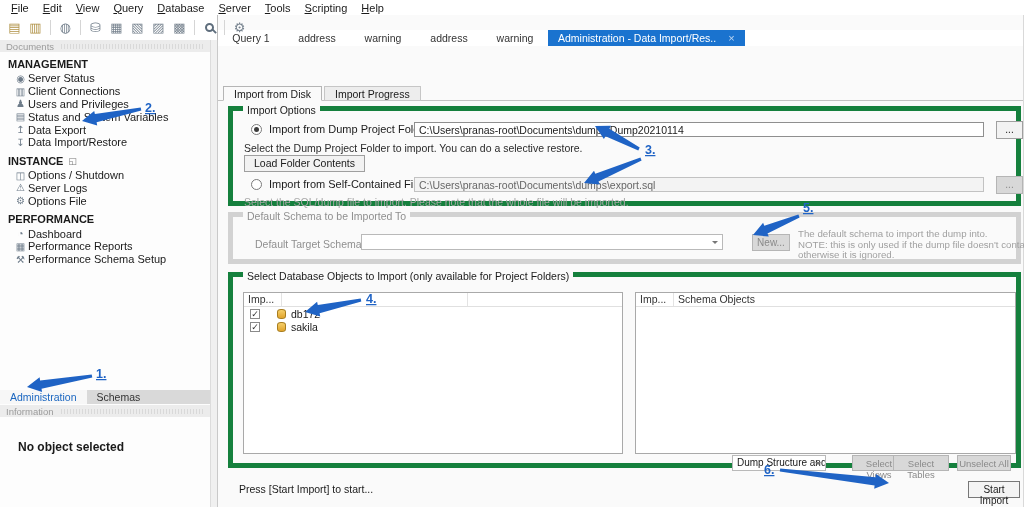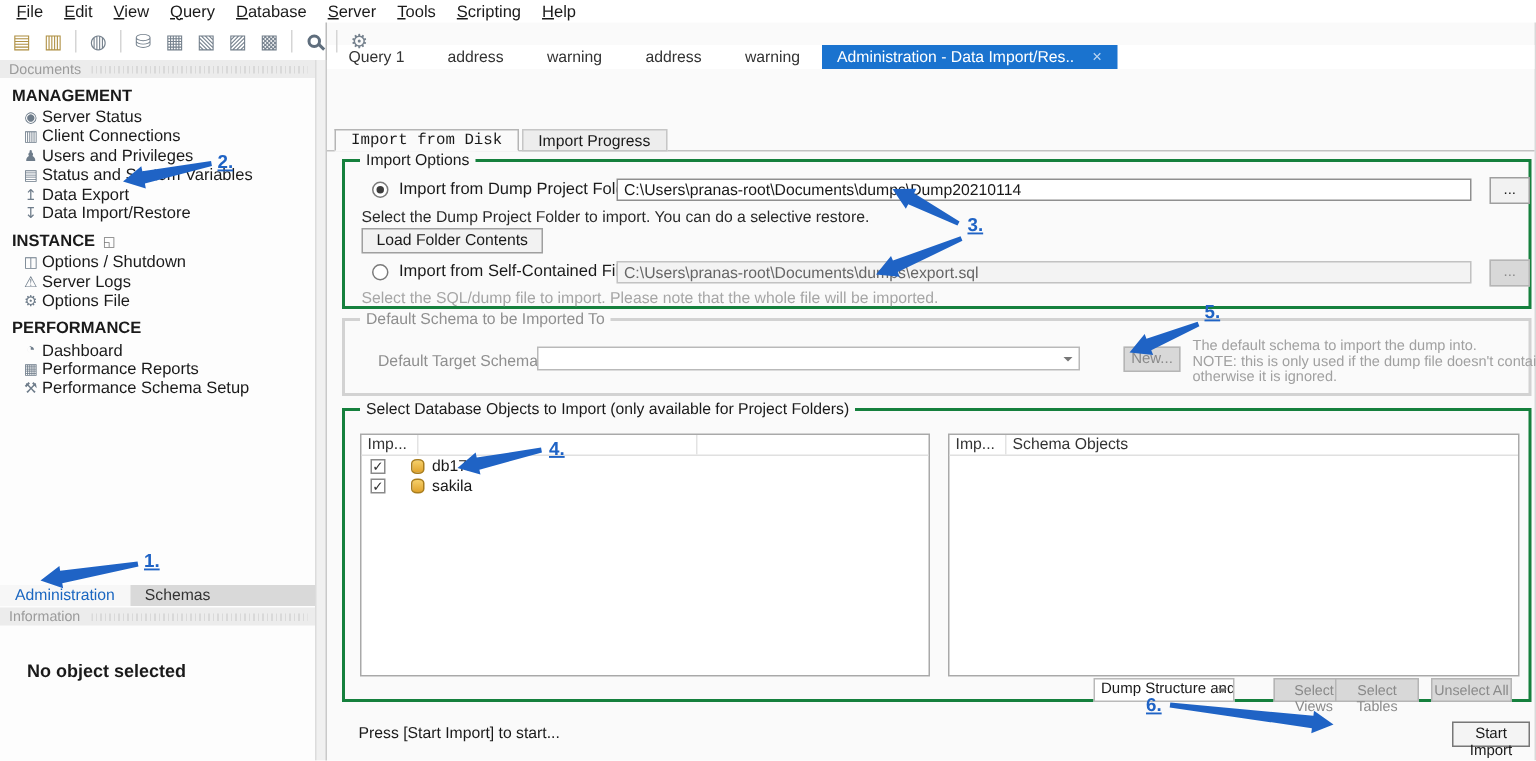--- a/index.html
+++ b/index.html
@@ -59,23 +59,23 @@
     padding:0 10px; min-width:0; }
   .etab-close { color:#bcd6f2; font-size:11px; }
 
   .page-header { position:absolute; top:49px; left:14px; display:flex; gap:11px; }
   .hdr-text .instance { font-size:10px; color:#333; }
   .hdr-text .title { font-size:15px; font-weight:bold; margin-top:1px; }
 
   .stabline { position:absolute; left:0; right:0; top:100px; height:1px; background:#c2c2c2; }
   .sub-tabs { position:absolute; top:86px; left:5px; display:flex; font-size:10.5px; z-index:2; }
   .stab { padding:1px 10px 0; height:15px; border:1px solid #c6c6c6; background:#ededed; margin-right:2px; }
-  .stab.active { background:#fafafa; border:1px solid #b5b5b5; border-bottom:1px solid #fafafa;font-family:Liberation Mono, monospace; }
-
-  .grp { position:absolute; border:2px solid #15803d; background:#fafafa; }
+  .stab.active { background:#fafafa; border:1px solid #b5b5b5; border-bottom:1px solid #fafafa; }
+
+  .grp { position:absolute; border:5px solid #15803d; background:#fafafa; }
   .grp-legend { position:absolute; top:-7px; left:10px; background:#fafafa; padding:0 4px; font-size:10.5px; }
   .grp-legend.gray { color:#8f8f8f; }
 
   .radio { width:11px; height:11px; border:1px solid #7a7a7a; border-radius:50%; background:#fff; position:absolute; }
   .radio.checked::after { content:""; position:absolute; inset:2px; background:#3c3c3c; border-radius:50%; }
   .flabel { position:absolute; font-size:11px; white-space:nowrap; }
   .field { position:absolute; height:15px; border:1px solid #8f8f8f; background:#fff; font-size:10.5px;
     padding:1px 4px 0; white-space:nowrap; overflow:hidden; }
   .field.disabled { background:#f3f3f3; border-color:#c2c2c2; color:#666; }
   .mini-btn { position:absolute; font-size:10px; text-align:center; background:#f2f2f2;

